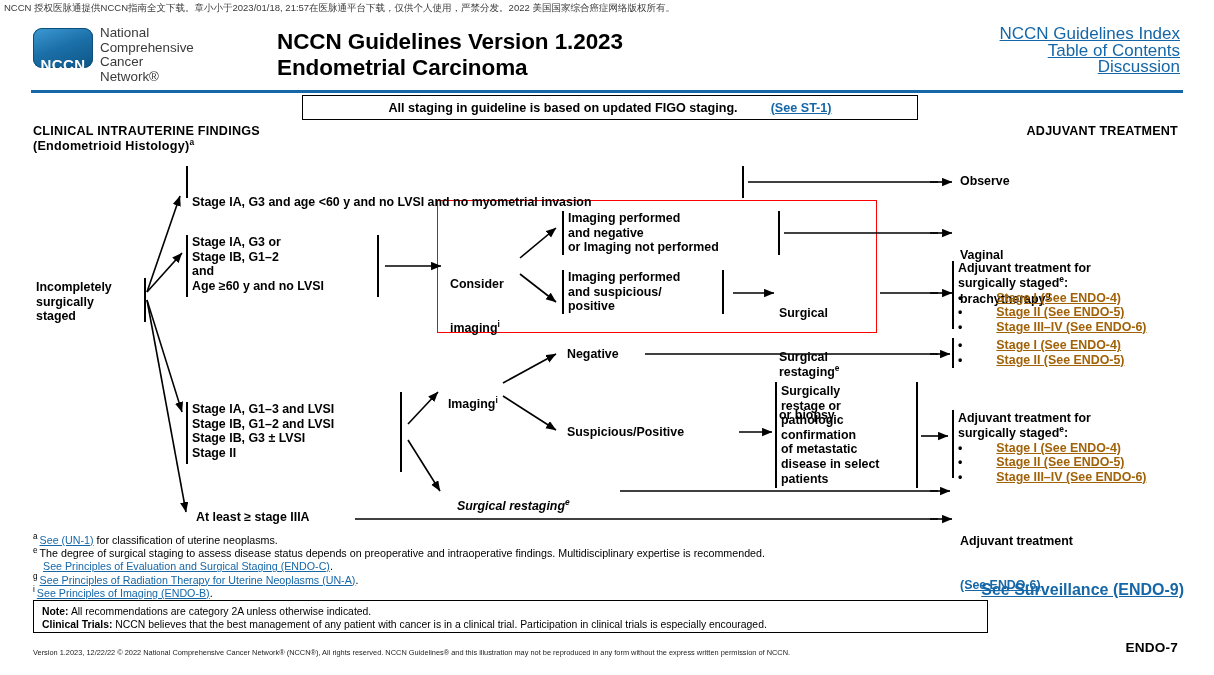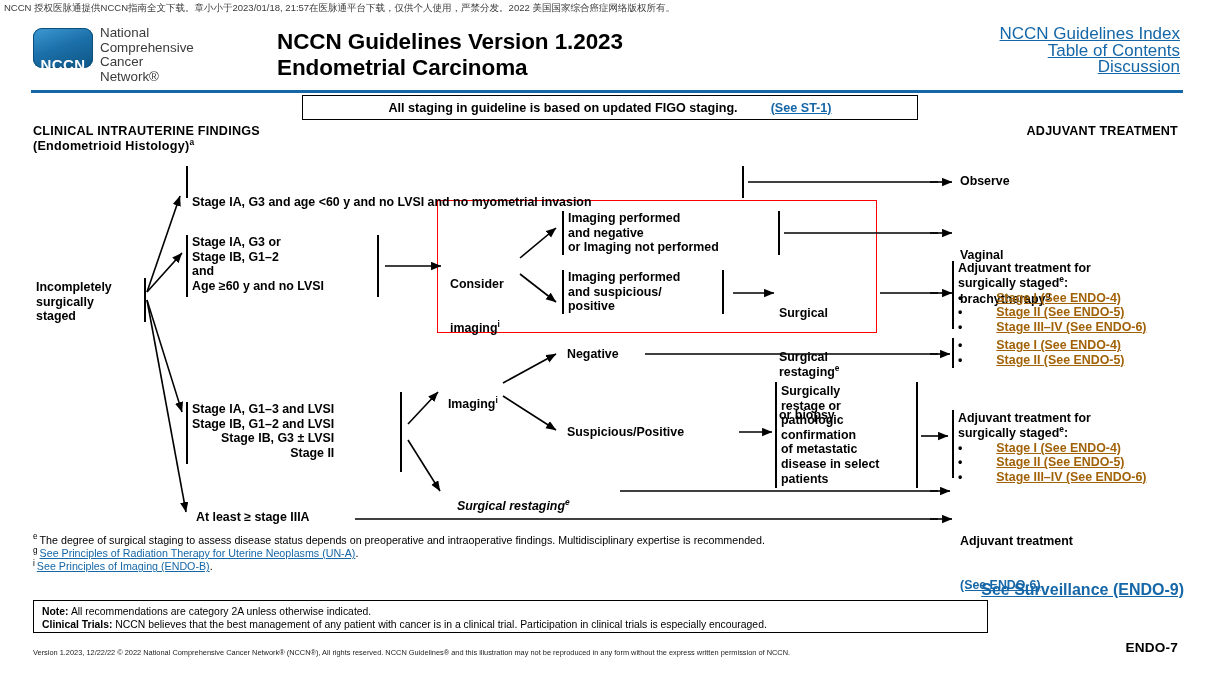--- a/index.html
+++ b/index.html
@@ -160,21 +160,21 @@
 <div class="abs vbar" style="left:952px;top:261px;height:68px;"></div>
 <div class="abs tx-list" style="left:958px;top:261px;">
   <div>Adjuvant treatment for</div>
   <div><span>surgically staged</span><sup>e</sup><span>:</span></div>
   <div class="li"><span class="bullet">•</span><span class="lnk">Stage I (See ENDO-4)</span></div>
   <div class="li"><span class="bullet">•</span><span class="lnk">Stage II (See ENDO-5)</span></div>
   <div class="li"><span class="bullet">•</span><span class="lnk">Stage III–IV (See ENDO-6)</span></div>
 </div>
 
 <div class="abs vbar" style="left:186px;top:402px;height:62px;"></div>
-<div class="abs node" style="left:192px;top:402px;text-align:right;">Stage IA, G1–3 and LVSI
+<div class="abs node" style="left:192px;top:402px;">Stage IA, G1–3 and LVSI
 Stage IB, G1–2 and LVSI
 Stage IB, G3 ± LVSI
 Stage II</div>
 <div class="abs vbar" style="left:400px;top:392px;height:80px;"></div>
 
 <div class="abs node" style="left:441px;top:382px;">
   <span>Imaging</span><sup>i</sup>
 </div>
 
 <div class="abs node" style="left:567px;top:347px;">Negative</div>
@@ -263,21 +263,23 @@
     <line x1="930" y1="182" x2="952" y2="182"></line>
     <line x1="930" y1="233" x2="952" y2="233"></line>
     <line x1="930" y1="293" x2="952" y2="293"></line>
     <line x1="930" y1="354" x2="950" y2="354"></line>
     <line x1="930" y1="491" x2="950" y2="491"></line>
     <line x1="930" y1="519" x2="952" y2="519"></line>
   </g>
 </svg>
 
 <div class="abs" id="footnotes">
+  <span class="fn"><span class="mk">a</span><span class="lnk">See (UN-1)</span><span> for classification of uterine neoplasms.</span></span>
   <span class="fn"><span class="mk">e</span><span>The degree of surgical staging to assess disease status depends on preoperative and intraoperative findings. Multidisciplinary expertise is recommended.</span></span>
+  <span class="fn" style="padding-left:10px"><span class="lnk">See Principles of Evaluation and Surgical Staging (ENDO-C)</span><span>.</span></span>
   <span class="fn"><span class="mk">g</span><span class="lnk">See Principles of Radiation Therapy for Uterine Neoplasms (UN-A)</span><span>.</span></span>
   <span class="fn"><span class="mk">i</span><span class="lnk">See Principles of Imaging (ENDO-B)</span><span>.</span></span>
 </div>
 
 <div class="abs" id="surv-link">See Surveillance (ENDO-9)</div>
 
 <div class="abs" id="note-box">
   <div><b>Note:</b><span>  All recommendations are category 2A unless otherwise indicated.</span></div>
   <div><b>Clinical Trials:</b><span>  NCCN believes that the best management of any patient with cancer is in a clinical trial.  Participation in clinical trials is especially encouraged.</span></div>
 </div>

